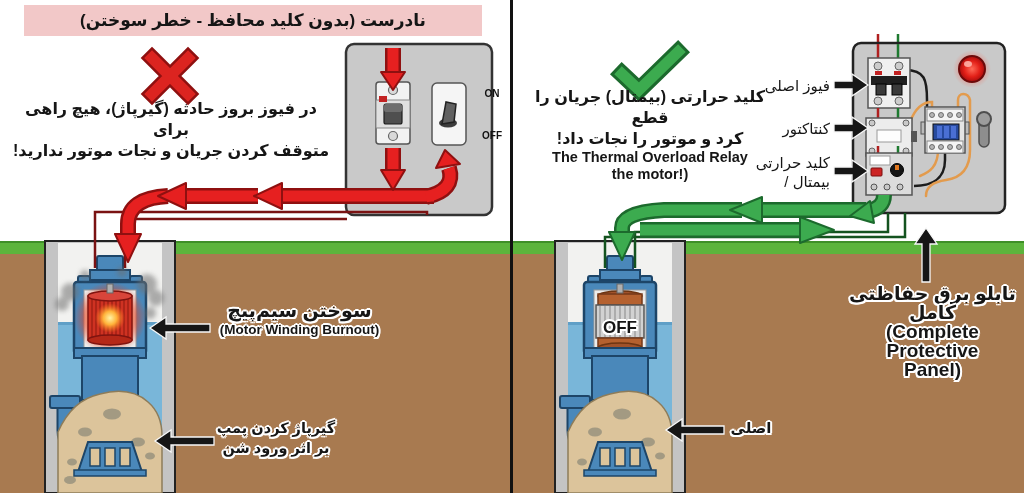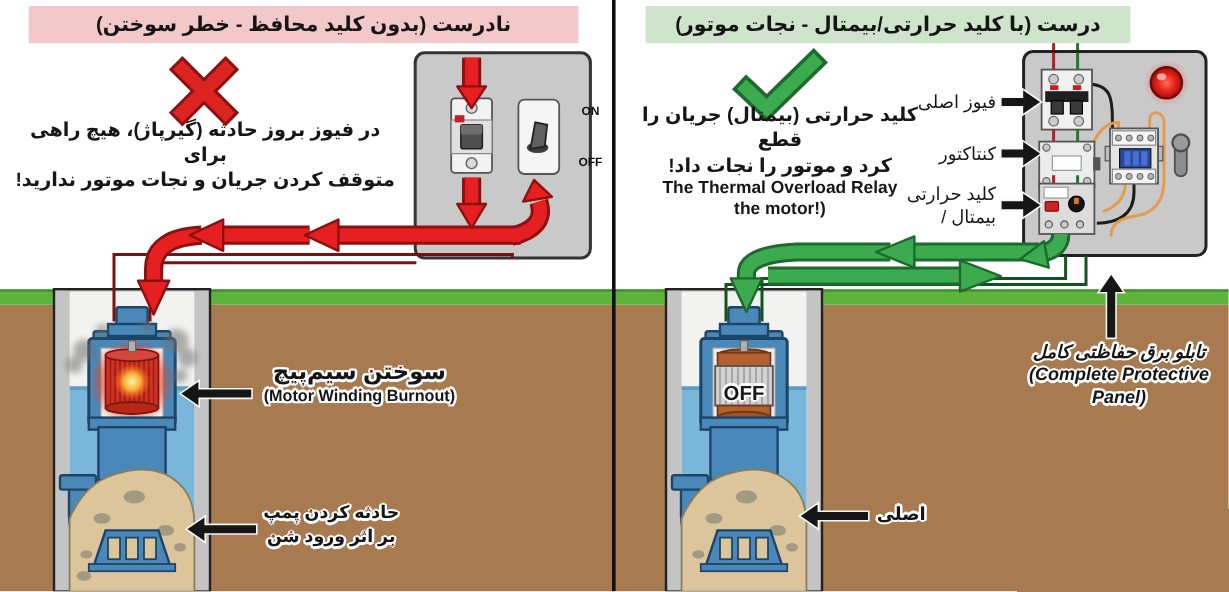--- a/index.html
+++ b/index.html
@@ -18,21 +18,21 @@
   .fa{direction:rtl;font-weight:700;}
   .center{text-align:center;}
   .outline-white{
     color:#161616;
     text-shadow:-1.5px -1.5px 0 #fff,1.5px -1.5px 0 #fff,-1.5px 1.5px 0 #fff,
       1.5px 1.5px 0 #fff,0 -2px 0 #fff,0 2px 0 #fff,-2px 0 0 #fff,2px 0 0 #fff;
   }
   .warning{font-size:16px;line-height:21px;}
   .info-fa{font-size:16px;line-height:21px;}
   .info-en{font-size:14.5px;line-height:17px;font-weight:700;text-align:center;}
-  .panel-tag{font-size:15px;line-height:19px;font-style:italic;}
+  .panel-tag{font-size:19px;line-height:19px;}
   .switch-lbl{font-size:10px;font-weight:700;text-align:center;color:#111;margin-left:43px;}
   .comp-lbl{font-size:15px;line-height:19px;text-align:right;direction:rtl;font-weight:400;}
 </style>
 </head>
 <body>
 
 <div class="stage">
 
 <svg width="1024" height="493" viewBox="0 0 1024 493">
   <defs>
@@ -369,21 +369,20 @@
     <polygon points="868,85 852,74 852,81 834,81 834,89 852,89 852,96"></polygon>
     <polygon points="868,128 852,117 852,124 834,124 834,132 852,132 852,139"></polygon>
     <polygon points="868,171 852,160 852,167 834,167 834,175 852,175 852,182"></polygon>
     <polygon points="926,228 915,244 922,244 922,282 930,282 930,244 937,244"></polygon>
   </g>
 
   <rect x="510" y="0" width="3" height="493" fill="#111"></rect>
 </svg>
 
 <div class="txt banner wrong" style="left:24px;top:5px;width:458px;">نادرست (بدون کلید محافظ - خطر سوختن)</div>
-<div class="txt banner right" style="left:538px;top:5px;width:404px;">درست (با کلید حرارتی/بیمتال - نجات موتور)</div>
 
 <div class="txt fa center warning" style="left:10px;top:98px;width:322px;">
   <div>در فیوز بروز حادثه (گیرپاژ)، هیچ راهی برای</div>
   <div>متوقف کردن جریان و نجات موتور ندارید!</div>
 </div>
 
 <div class="txt switch-lbl" style="left:432px;top:88px;width:34px;">ON</div>
 <div class="txt switch-lbl" style="left:432px;top:130px;width:34px;">OFF</div>
 
 <div class="txt center" style="left:522px;top:86px;width:256px;">
@@ -399,21 +398,21 @@
   <div>کلید حرارتی</div>
   <div dir="ltr" style="text-align:right;">/ بیمتال</div>
 </div>
 
 <div class="txt fa center outline-white" style="left:212px;top:301px;width:175px;">
   <div style="font-size:19px;line-height:20px;">سوختن سیم‌پیچ</div>
   <div dir="ltr" style="font-size:13.5px;line-height:18px;font-weight:700;">(Motor Winding Burnout)</div>
 </div>
 
 <div class="txt fa center outline-white" style="left:213px;top:418px;width:126px;font-size:14.5px;line-height:20px;">
-  <div>حادثه کردن پمپ</div>
+  <div>گیرپاژ کردن پمپ</div>
   <div>بر اثر ورود شن</div>
 </div>
 
 <div class="txt fa center outline-white" style="left:718px;top:419px;width:66px;font-size:15px;">اصلی</div>
 
 <div class="txt center outline-white" style="left:845px;top:284px;width:175px;">
   <div class="fa panel-tag">تابلو برق حفاظتی کامل</div>
   <div class="panel-tag" style="font-weight:700;">(Complete Protective</div>
   <div class="panel-tag" style="font-weight:700;">Panel)</div>
 </div>

